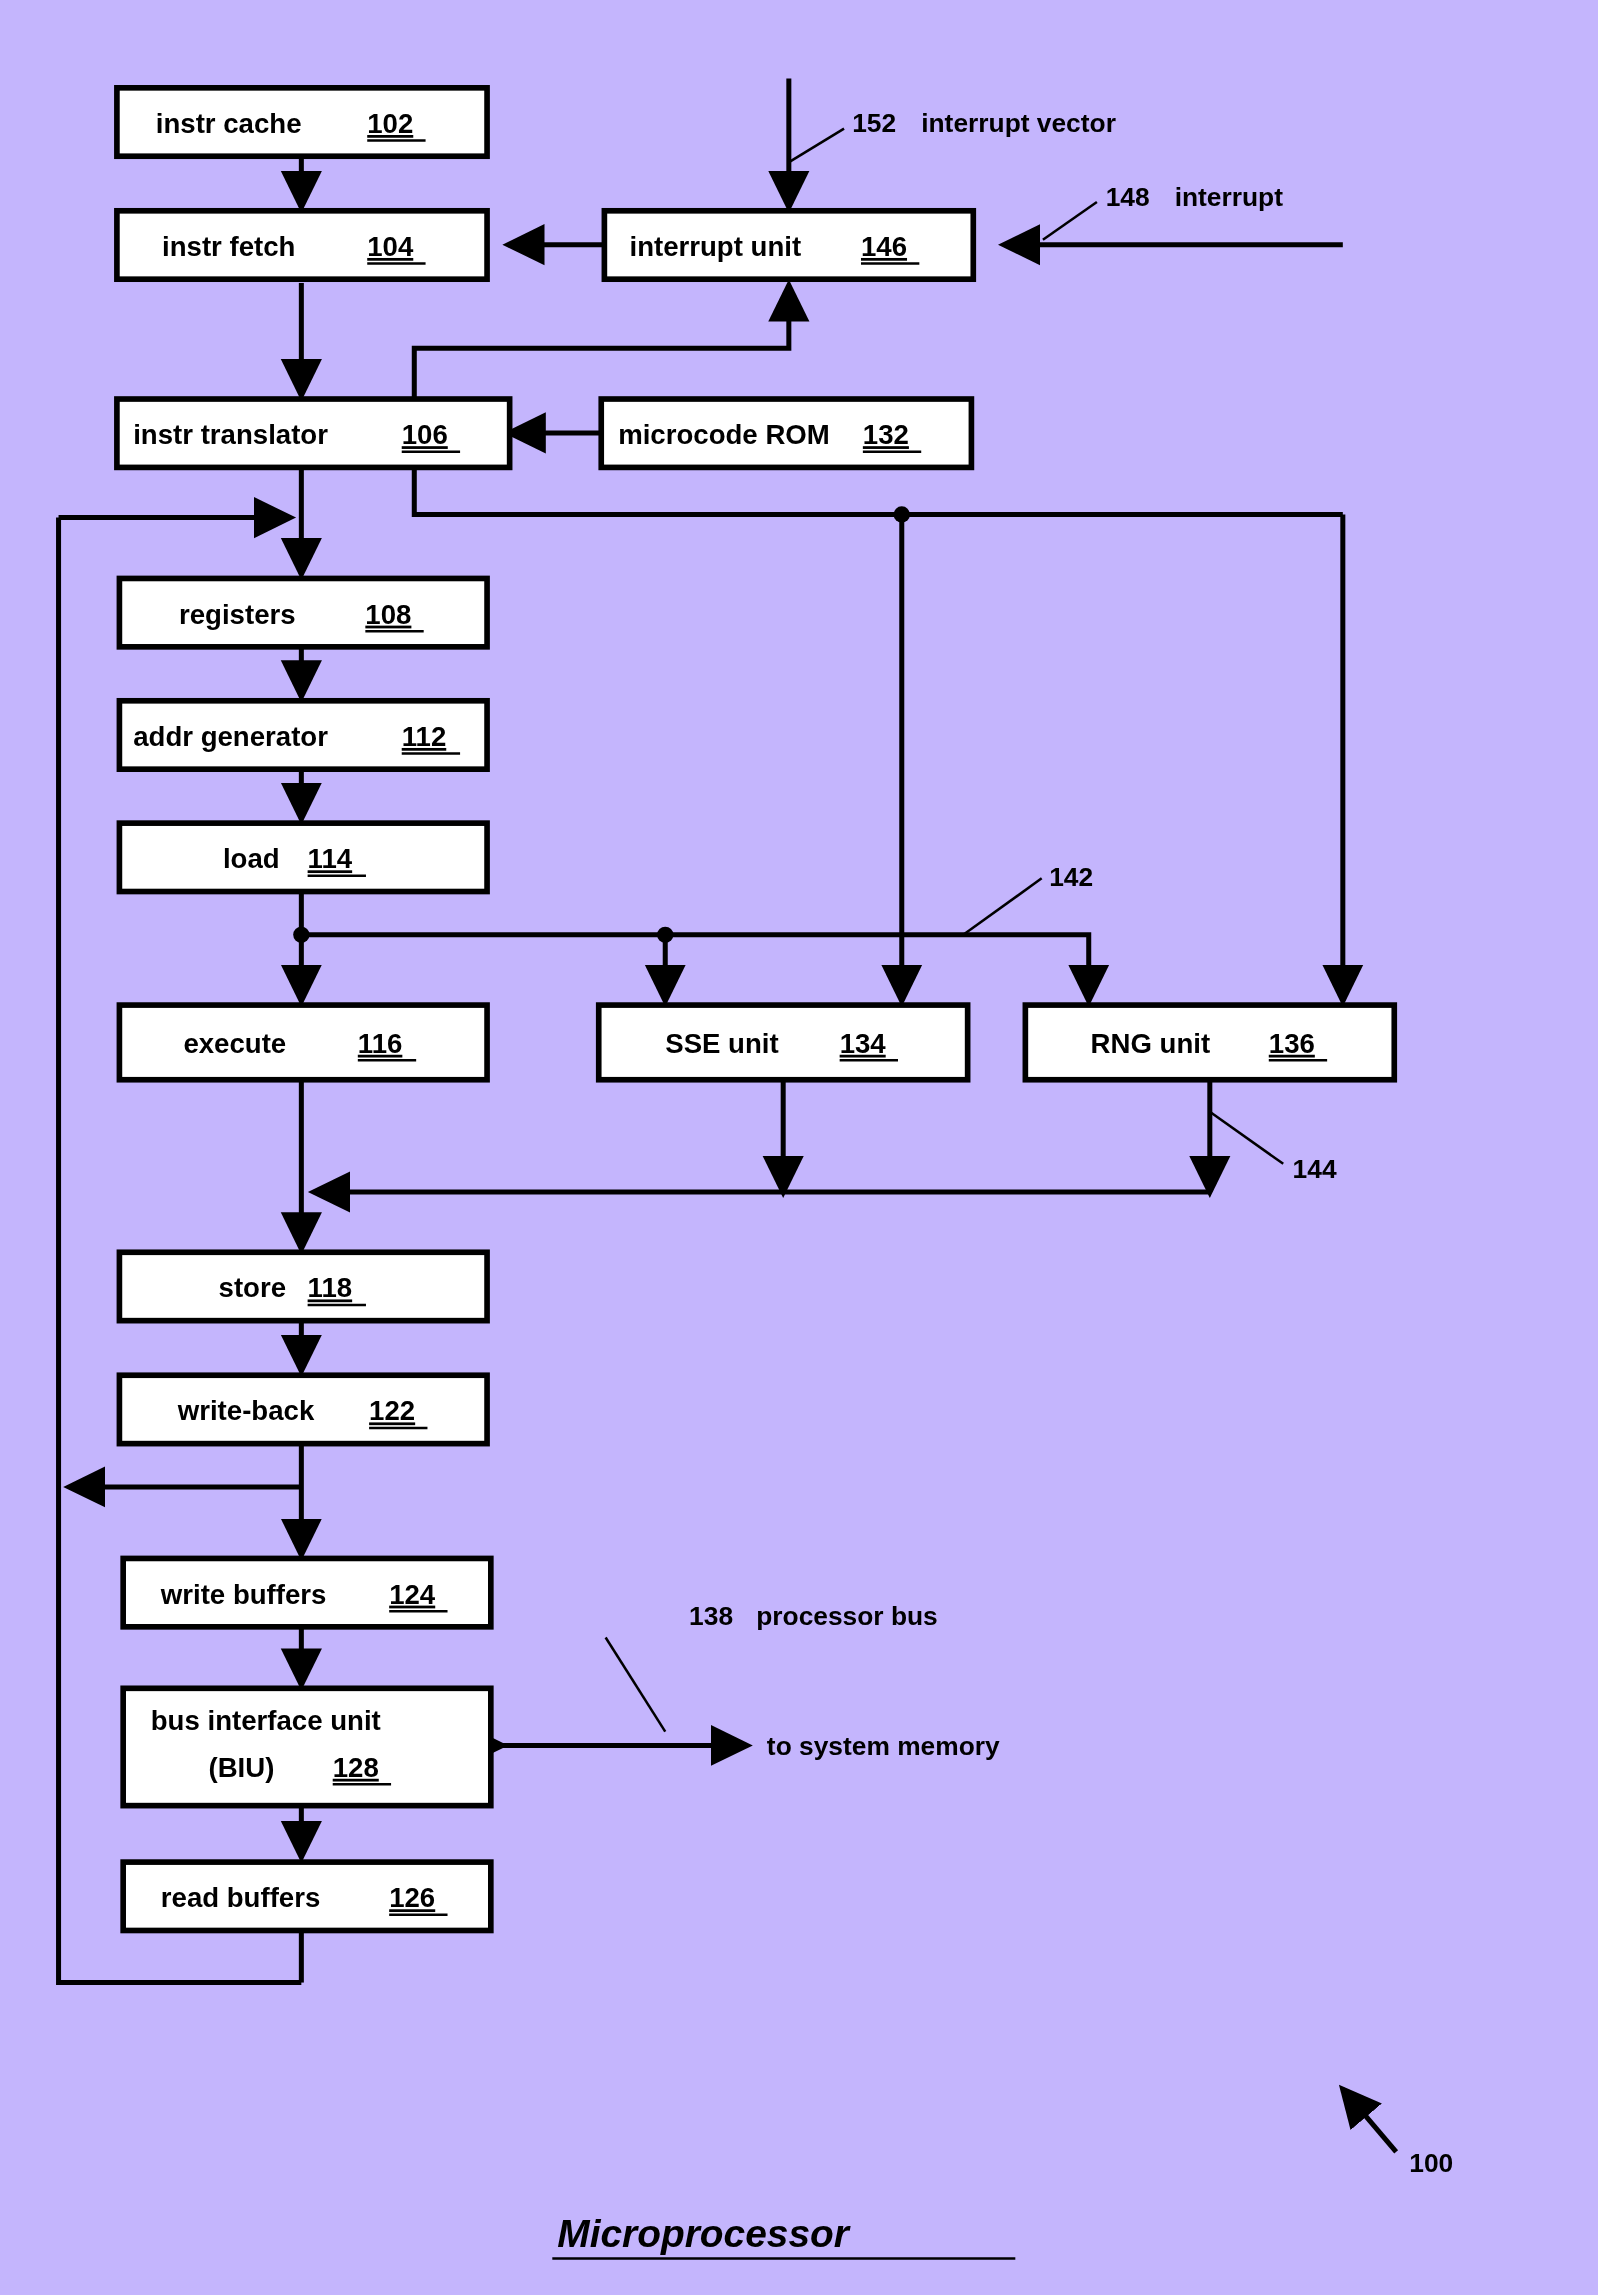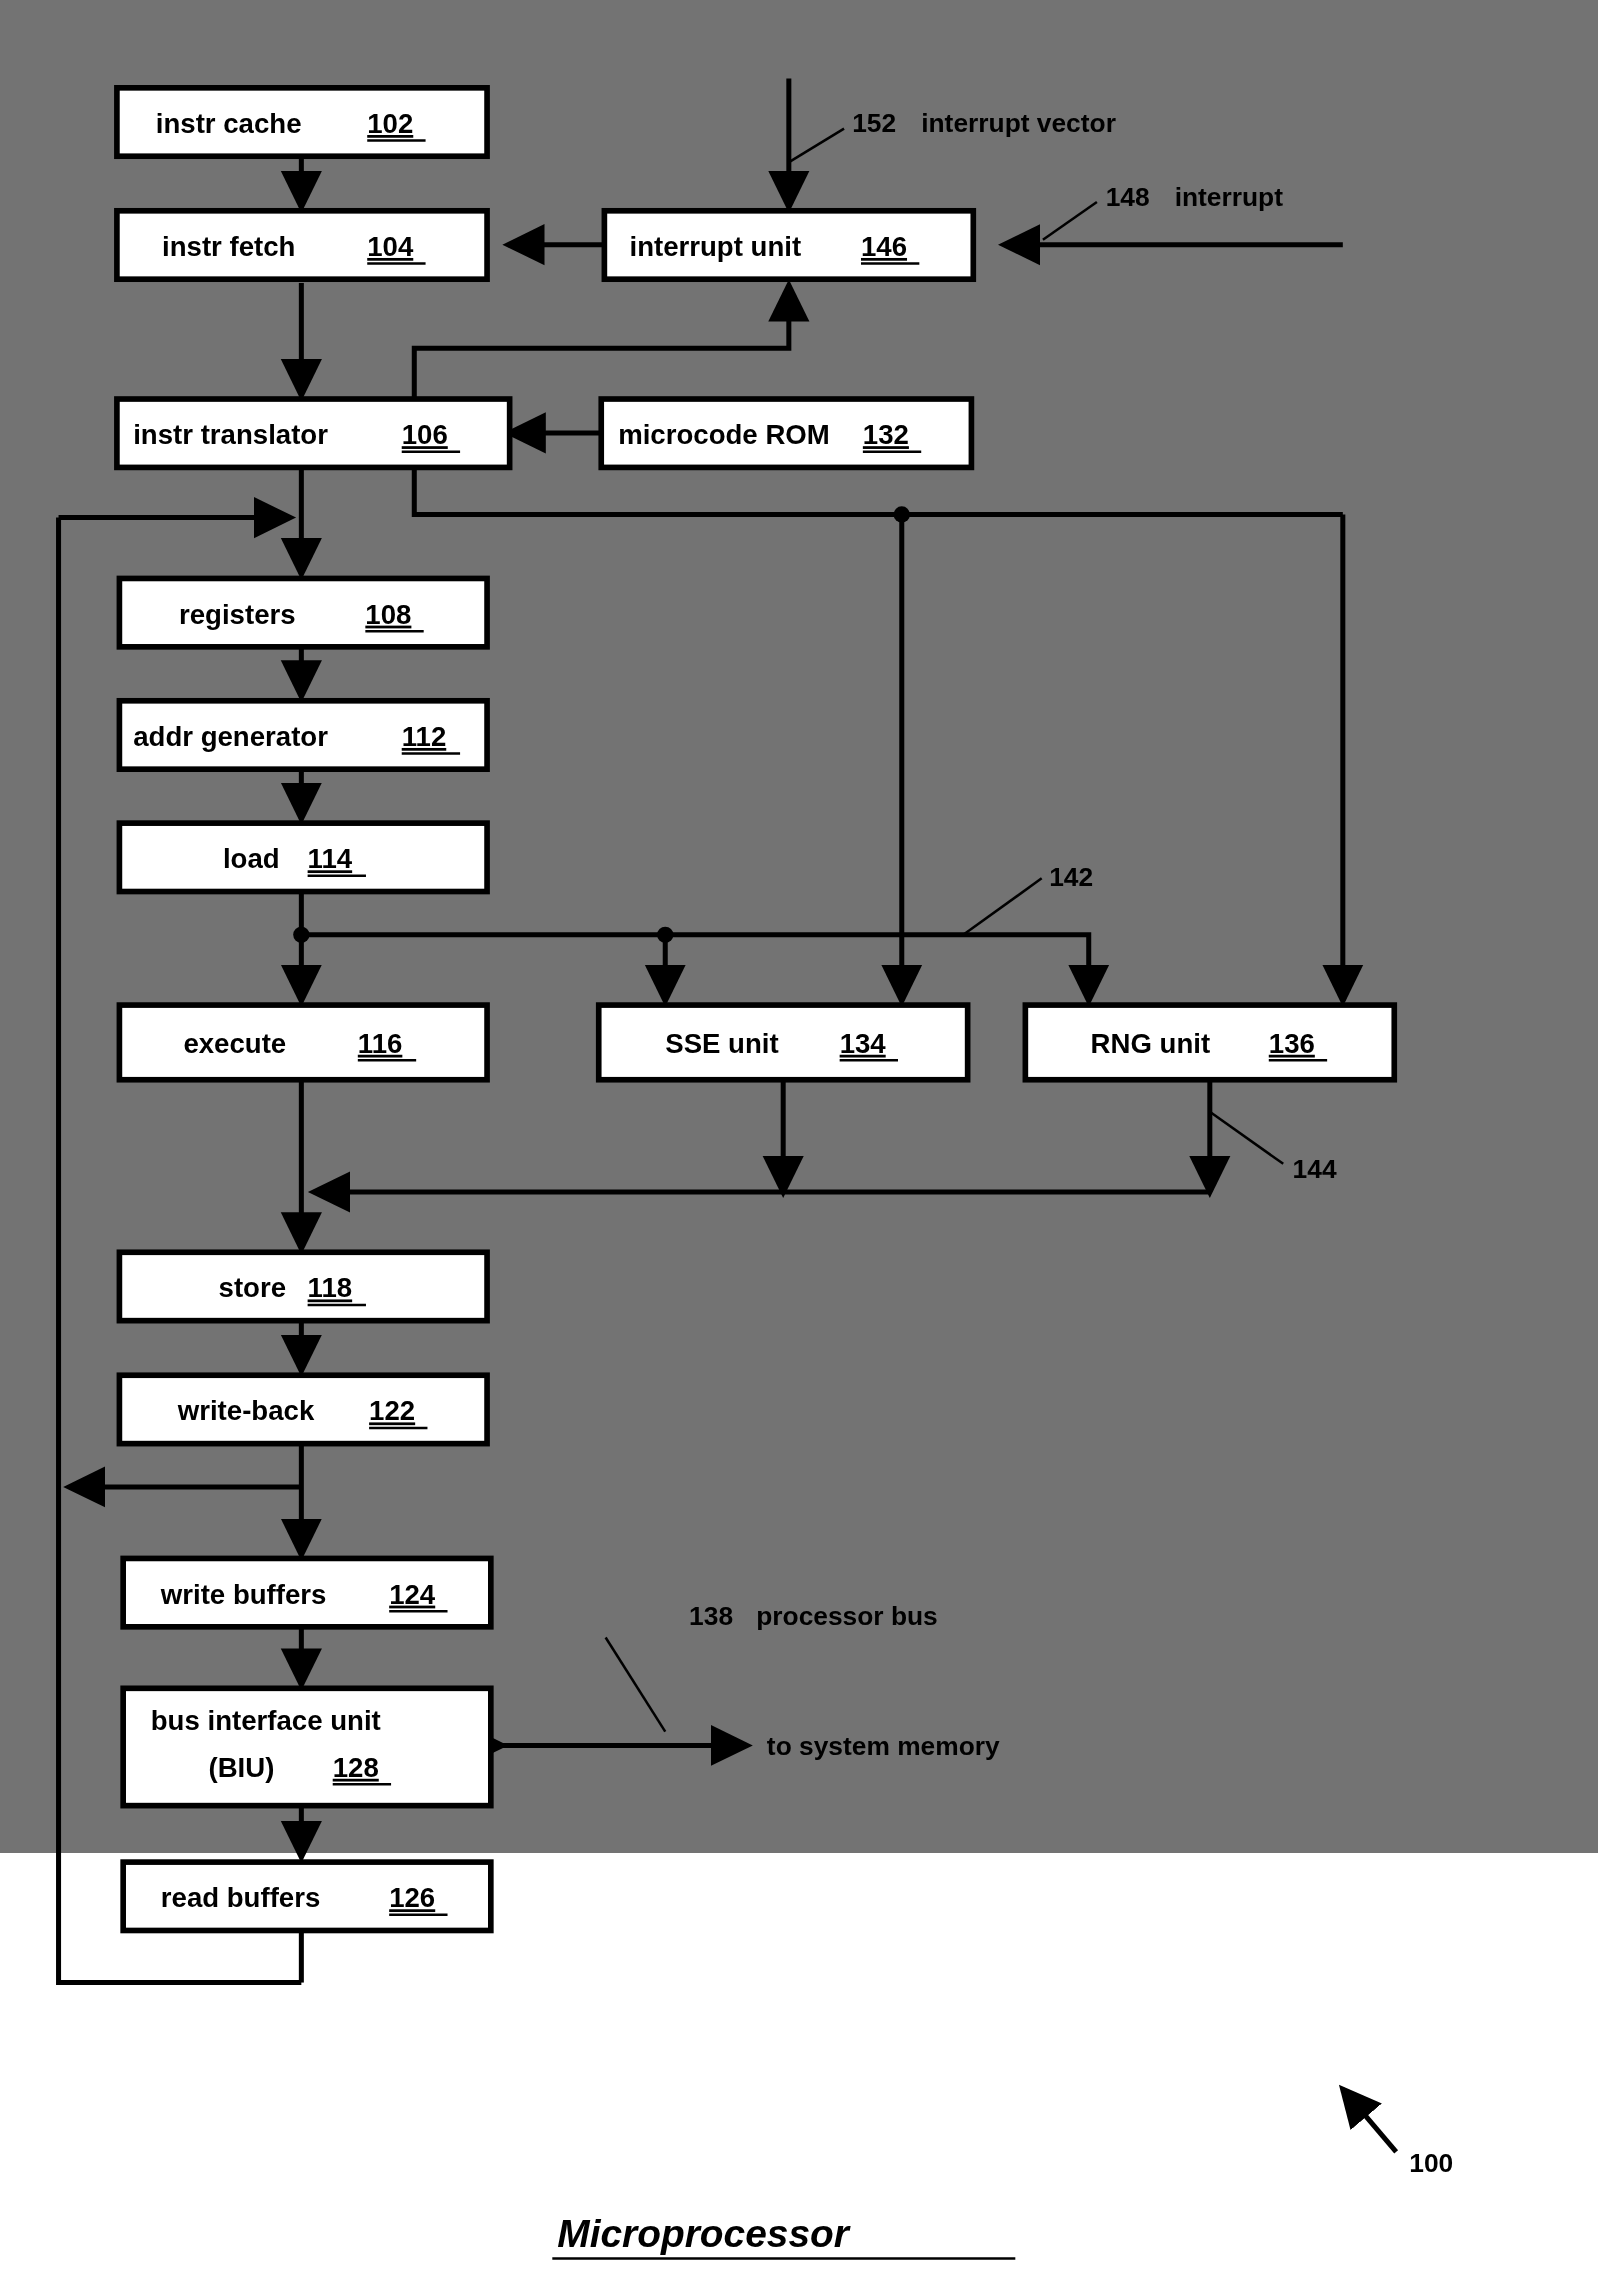--- a/index.html
+++ b/index.html
@@ -1,17 +1,17 @@
 <!DOCTYPE html>
 <html style="font-size:10px"><head>
 <meta charset="utf-8">
 <style>
   html,body{margin:0;padding:0;background:#ffffff;}
   body{width:1599px;height:2295px;font-family:"Liberation Sans",sans-serif;}
-  #fig{position:relative;width:1599px;height:1853px;background:#737373;}
+  #fig{position:relative;width:1599px;height:2295px;background:#c4b5fd;}
   svg{position:absolute;left:0;top:0;width:1599px;height:2295px;}
   .box-label{font-family:"Liberation Sans",sans-serif;font-weight:bold;font-size:44px;fill:#000;}
   .num{font-family:"Liberation Sans",sans-serif;font-weight:bold;font-size:44px;fill:#000;text-decoration:underline;}
   .ann{font-family:"Liberation Sans",sans-serif;font-weight:bold;font-size:42px;fill:#000;}
   .title{font-family:"Liberation Sans",sans-serif;font-weight:bold;font-style:italic;font-size:62px;fill:#000;}
   .bx{fill:#ffffff;stroke:#000000;stroke-width:9;}
   .ln{stroke:#000000;stroke-width:8;fill:none;}
   .lnthin{stroke:#000000;stroke-width:4;fill:none;}
   .lead{stroke:#000000;stroke-width:4;fill:none;}
   .dot{fill:#000000;}

